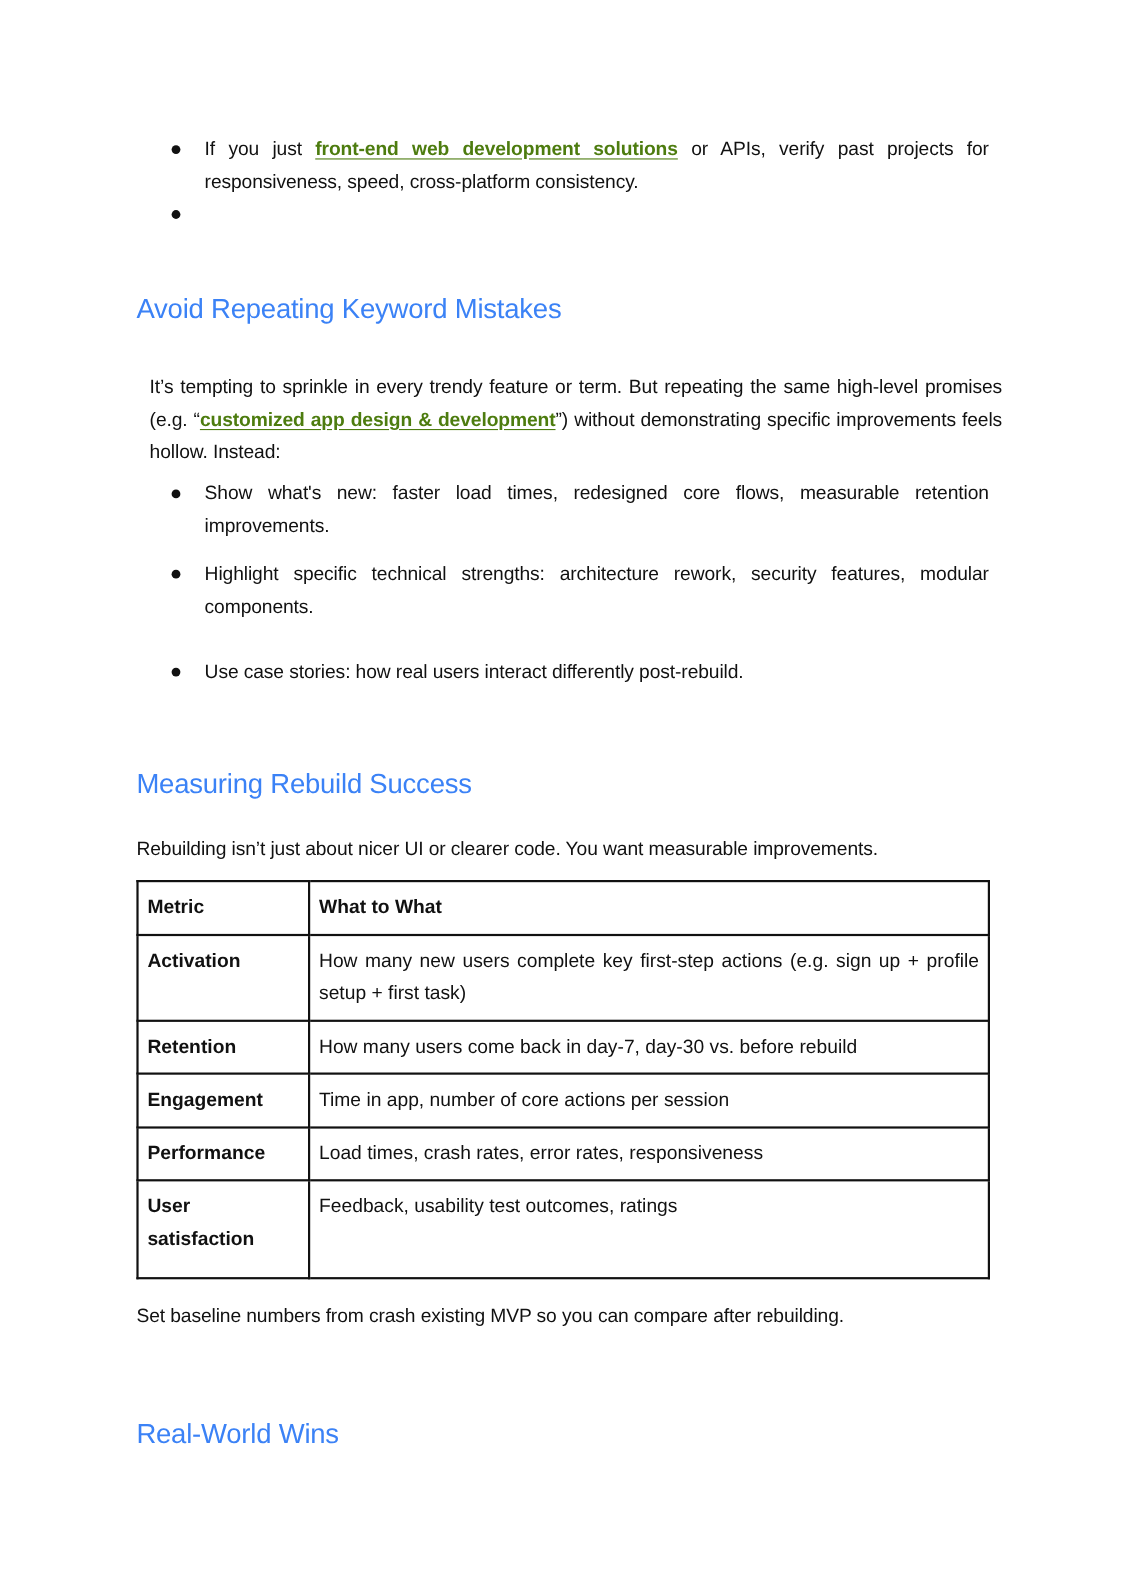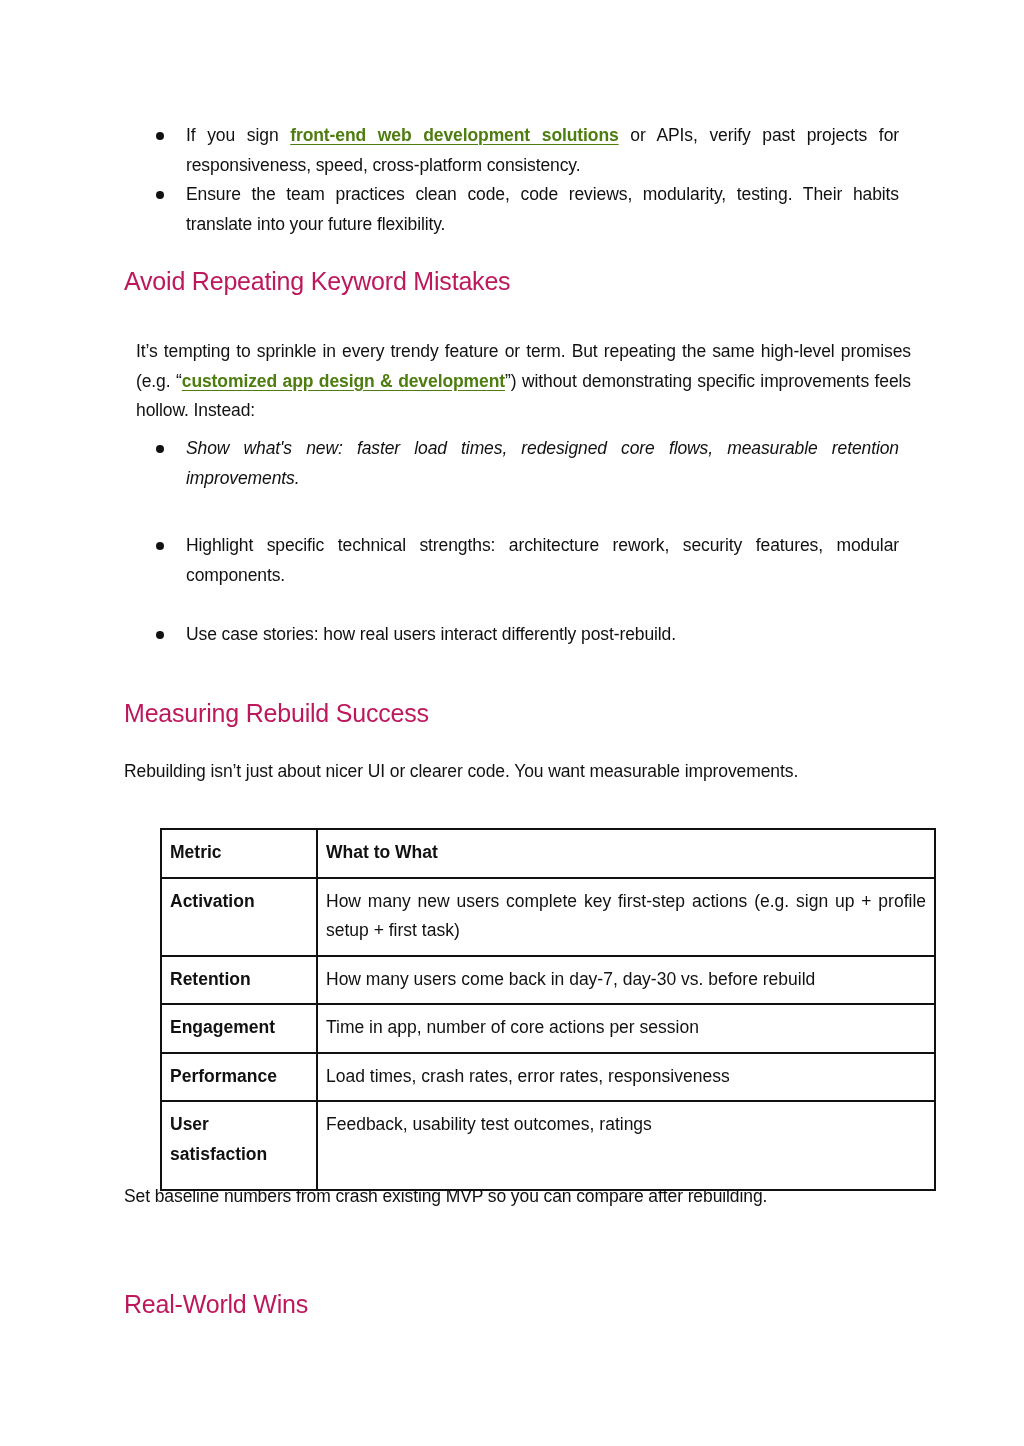--- a/index.html
+++ b/index.html
@@ -13,73 +13,72 @@
   .justify { text-align: justify; }
   ul.bullets { list-style: none; margin: 0; padding: 0; }
   ul.bullets li { position: relative; padding-left: 62px; }
   .bullet-dot {
     position: absolute; left: 32px; top: 11px; width: 8px; height: 8px;
     border-radius: 50%; background: #111;
   }
   a.link { color: #4d7c0f; font-weight: bold; text-decoration: underline; text-underline-offset: 3px; }
   h2 {
     font-size: 25px; font-weight: normal; margin: 0; letter-spacing: -0.2px;
-    position: absolute; left: 0; color: #be185d;
+    position: absolute; left: 0; color: #3b82f6;
   }
   .abs { position: absolute; left: 0; width: 775px; }
   table.metrics {
     border-collapse: collapse; width: 776px;
     font-size: 17.5px; line-height: 29.5px;
   }
   table.metrics td {
     border: 2px solid #111; vertical-align: top; padding: 8px 8px 9px 8px;
   }
   table.metrics td.col1 { width: 138px; font-weight: bold; }
   table.metrics td.col2 { text-align: justify; }
 </style>
 </head>
 <body>
 
 <div class="page">
 
   <ul class="bullets txt justify abs" style="top:121px;">
     <li>
       <span class="bullet-dot"></span>
-      <span>If you sign </span><a class="link" href="#">front-end web development solutions</a><span> or APIs, verify past projects for responsiveness, speed, cross-platform consistency.</span>
+      <span>If you just </span><a class="link" href="#">front-end web development solutions</a><span> or APIs, verify past projects for responsiveness, speed, cross-platform consistency.</span>
     </li>
     <li>
       <span class="bullet-dot"></span>
-      <span>Ensure the team practices clean code, code reviews, modularity, testing. Their habits translate into your future flexibility.</span>
     </li>
   </ul>
 
   <h2 style="top:267px;">Avoid Repeating Keyword Mistakes</h2>
 
   <p class="txt justify abs" style="top:325px; margin:12px;"><span>It’s tempting to sprinkle in every trendy feature or term. But repeating the same high-level promises (e.g. “</span><a class="link" href="#">customized app design &amp; development</a><span>”) without demonstrating specific improvements feels hollow. Instead:</span></p>
 
   <ul class="bullets txt justify abs" style="top:434px;">
-    <li style="margin-bottom:38px;font-style:italic;">
+    <li style="margin-bottom:14px;">
       <span class="bullet-dot"></span>
       <span>Show what's new: faster load times, redesigned core flows, measurable retention improvements.</span>
     </li>
     <li style="margin-bottom:30px;">
       <span class="bullet-dot"></span>
       <span>Highlight specific technical strengths: architecture rework, security features, modular components.</span>
     </li>
     <li>
       <span class="bullet-dot"></span>
       <span>Use case stories: how real users interact differently post-rebuild.</span>
     </li>
   </ul>
 
   <h2 style="top:699px;">Measuring Rebuild Success</h2>
 
   <p class="txt abs" style="top:757px; margin:0;">Rebuilding isn’t just about nicer UI or clearer code. You want measurable improvements.</p>
 
-  <div class="abs" style="top:828px;margin-left:36px;">
+  <div class="abs" style="top:800px;">
     <table class="metrics">
       <tbody>
           <tr>
         <td class="col1">Metric</td>
         <td class="col2" style="font-weight:bold;">What to What</td>
       </tr>
       <tr>
         <td class="col1">Activation</td>
         <td class="col2">How many new users complete key first-step actions (e.g. sign up + profile setup + first task)</td>
       </tr>

